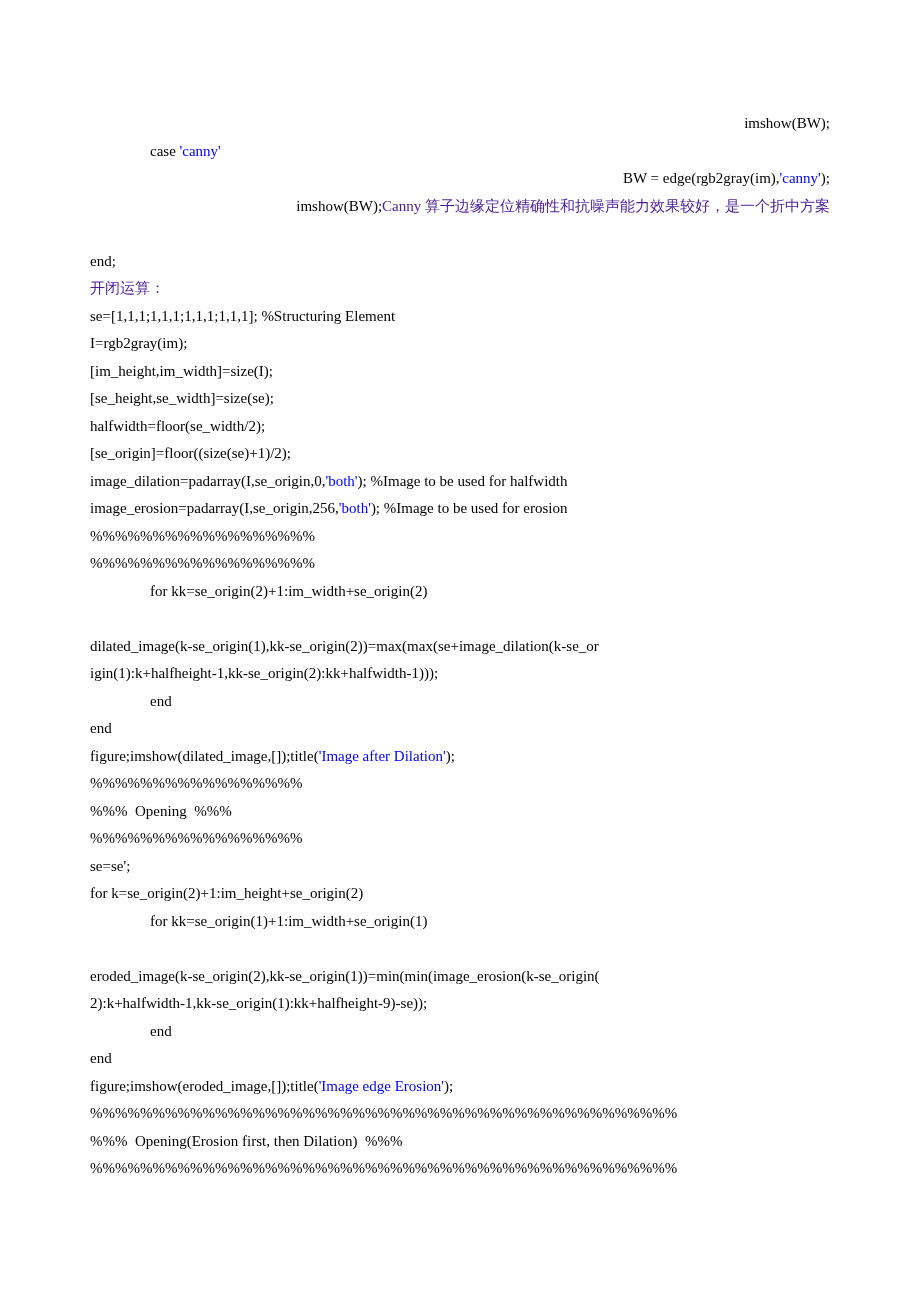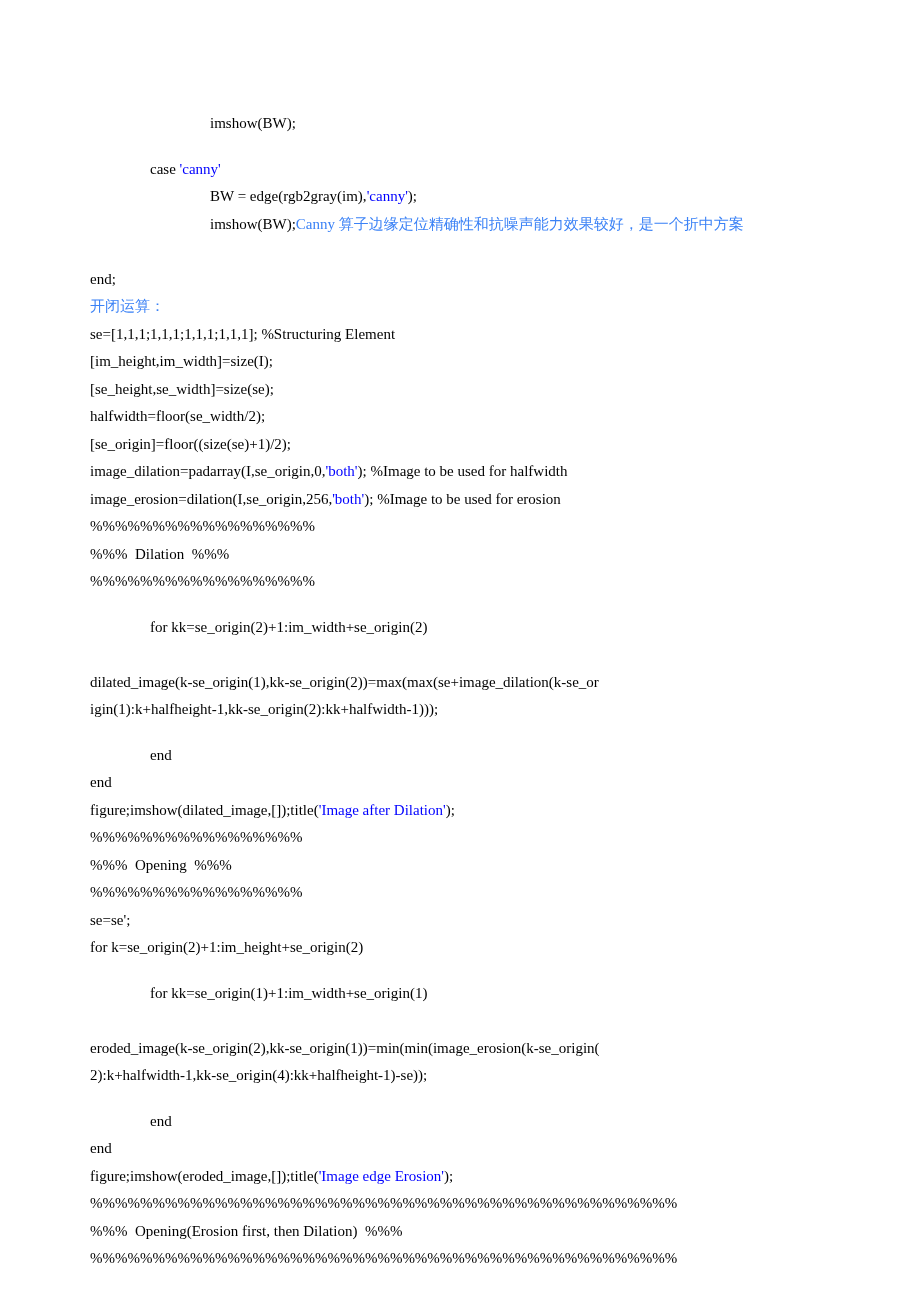--- a/index.html
+++ b/index.html
@@ -9,61 +9,61 @@
   width: 920px;
 }
 .page {
   padding: 110px 90px 80px 90px;
   font-family: "SimSun", "NSimSun", serif;
   font-size: 15px;
   line-height: 27.5px;
   color: #000;
 }
 .line { white-space: pre; }
-.i1 { padding-left: 60px; margin-top: 18px; }
-.i2 { padding-left: 120px; }
+.i1 { padding-left: 60px; }
+.i2 { padding-left: 120px; text-align: right; }
 .blue { color: #0000ff; }
-.red { color: #3b82f6; }
+.red { color: #4c1d95; }
 </style>
 </head>
 <body>
 
 <div class="page" id="page">
     <div class="line i2"><span>imshow(BW);</span></div>
     <div class="line i1"><span>case </span><span class="blue">'canny'</span></div>
     <div class="line i2"><span>BW = edge(rgb2gray(im),</span><span class="blue">'canny'</span><span>);</span></div>
     <div class="line i2"><span>imshow(BW);</span><span class="red">Canny 算子边缘定位精确性和抗噪声能力效果较好，是一个折中方案</span></div>
     <div class="line "><span> </span></div>
     <div class="line "><span>end;</span></div>
     <div class="line "><span class="red">开闭运算：</span></div>
     <div class="line "><span>se=[1,1,1;1,1,1;1,1,1;1,1,1]; </span><span>%Structuring Element</span></div>
+    <div class="line "><span>I=rgb2gray(im);</span></div>
     <div class="line "><span>[im_height,im_width]=size(I);</span></div>
     <div class="line "><span>[se_height,se_width]=size(se);</span></div>
     <div class="line "><span>halfwidth=floor(se_width/2);</span></div>
     <div class="line "><span>[se_origin]=floor((size(se)+1)/2);</span></div>
     <div class="line "><span>image_dilation=padarray(I,se_origin,0,</span><span class="blue">'both'</span><span>); </span><span>%Image to be used for halfwidth</span></div>
-    <div class="line "><span>image_erosion=dilation(I,se_origin,256,</span><span class="blue">'both'</span><span>); </span><span>%Image to be used for erosion</span></div>
+    <div class="line "><span>image_erosion=padarray(I,se_origin,256,</span><span class="blue">'both'</span><span>); </span><span>%Image to be used for erosion</span></div>
     <div class="line "><span>%%%%%%%%%%%%%%%%%%</span></div>
-    <div class="line "><span>%%%  Dilation  %%%</span></div>
     <div class="line "><span>%%%%%%%%%%%%%%%%%%</span></div>
     <div class="line i1"><span>for kk=se_origin(2)+1:im_width+se_origin(2)</span></div>
     <div class="line "><span> </span></div>
     <div class="line "><span>dilated_image(k-se_origin(1),kk-se_origin(2))=max(max(se+image_dilation(k-se_or</span></div>
     <div class="line "><span>igin(1):k+halfheight-1,kk-se_origin(2):kk+halfwidth-1)));</span></div>
     <div class="line i1"><span>end</span></div>
     <div class="line "><span>end</span></div>
     <div class="line "><span>figure;imshow(dilated_image,[]);title(</span><span class="blue">'Image after Dilation'</span><span>);</span></div>
     <div class="line "><span>%%%%%%%%%%%%%%%%%</span></div>
     <div class="line "><span>%%%  Opening  %%%</span></div>
     <div class="line "><span>%%%%%%%%%%%%%%%%%</span></div>
     <div class="line "><span>se=se';</span></div>
     <div class="line "><span>for k=se_origin(2)+1:im_height+se_origin(2)</span></div>
     <div class="line i1"><span>for kk=se_origin(1)+1:im_width+se_origin(1)</span></div>
     <div class="line "><span> </span></div>
     <div class="line "><span>eroded_image(k-se_origin(2),kk-se_origin(1))=min(min(image_erosion(k-se_origin(</span></div>
-    <div class="line "><span>2):k+halfwidth-1,kk-se_origin(4):kk+halfheight-1)-se));</span></div>
+    <div class="line "><span>2):k+halfwidth-1,kk-se_origin(1):kk+halfheight-9)-se));</span></div>
     <div class="line i1"><span>end</span></div>
     <div class="line "><span>end</span></div>
     <div class="line "><span>figure;imshow(eroded_image,[]);title(</span><span class="blue">'Image edge Erosion'</span><span>);</span></div>
     <div class="line "><span>%%%%%%%%%%%%%%%%%%%%%%%%%%%%%%%%%%%%%%%%%%%%%%%</span></div>
     <div class="line "><span>%%%  Opening(Erosion first, then Dilation)  %%%</span></div>
     <div class="line "><span>%%%%%%%%%%%%%%%%%%%%%%%%%%%%%%%%%%%%%%%%%%%%%%%</span></div>
   </div>
 
 </body></html>

